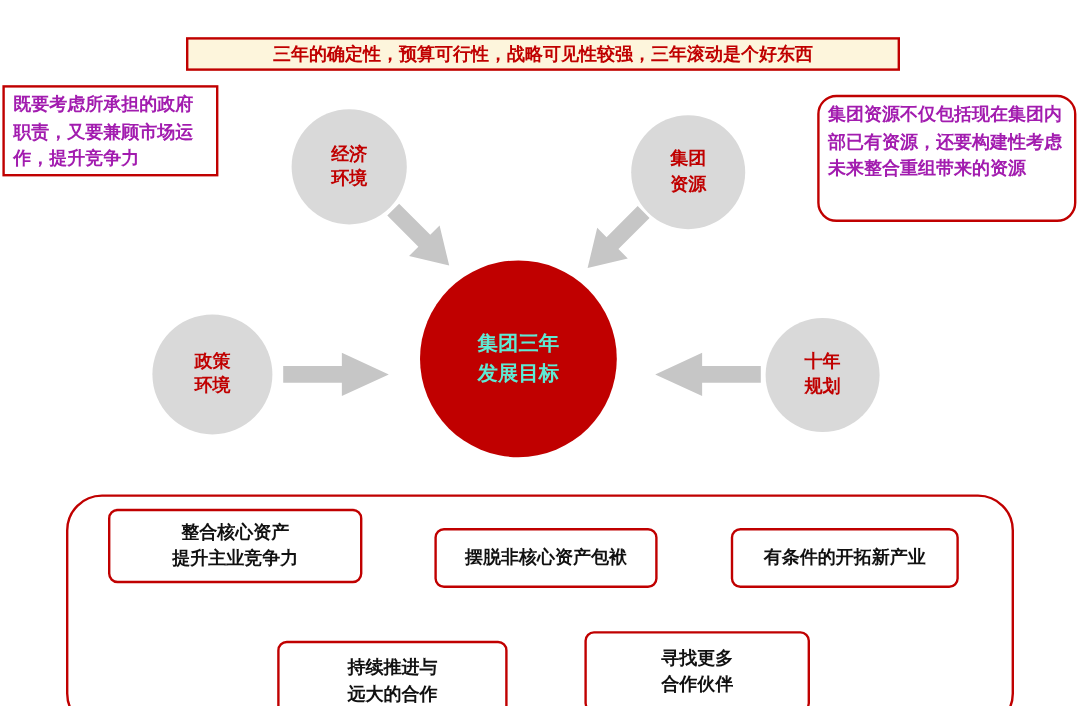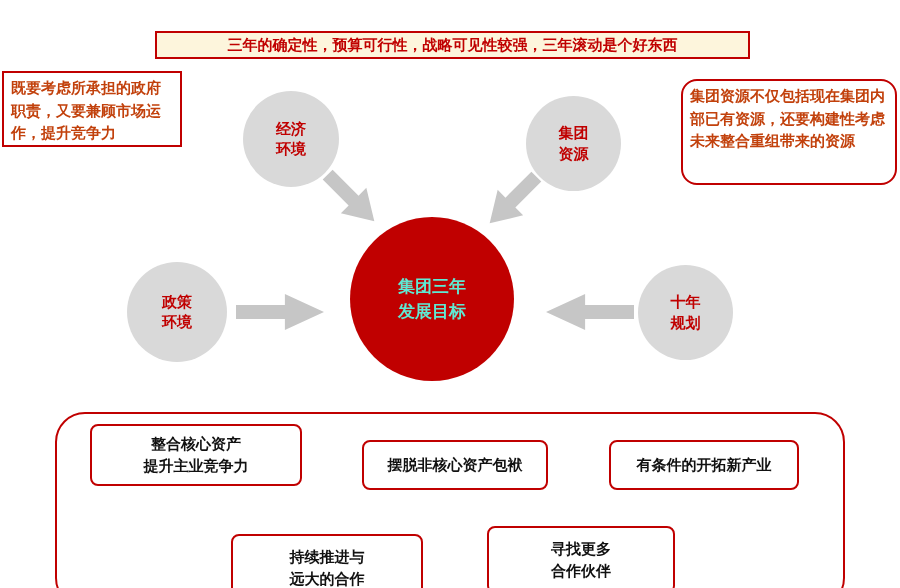--- a/index.html
+++ b/index.html
@@ -23,21 +23,21 @@
     box-sizing: border-box;
     display: flex; align-items: center; justify-content: center;
     color: #C00000; font-weight: bold; font-size: 15px;
   }
 
   
   .callout {
     background: #ffffff;
     border: 2px solid #C00000;
     box-sizing: border-box;
-    color: #c2410c;
+    color: #a21caf;
     font-size: 15px;
     font-weight: 600;
     line-height: 1.5;
     padding: 4px 7px;
   }
   .callout-left  { left: 2px;   top: 47px; width: 180px; height: 76px; }
   .callout-right { left: 681px; top: 55px; width: 216px; height: 106px; border-radius: 16px; }
 
   
   .circle {

